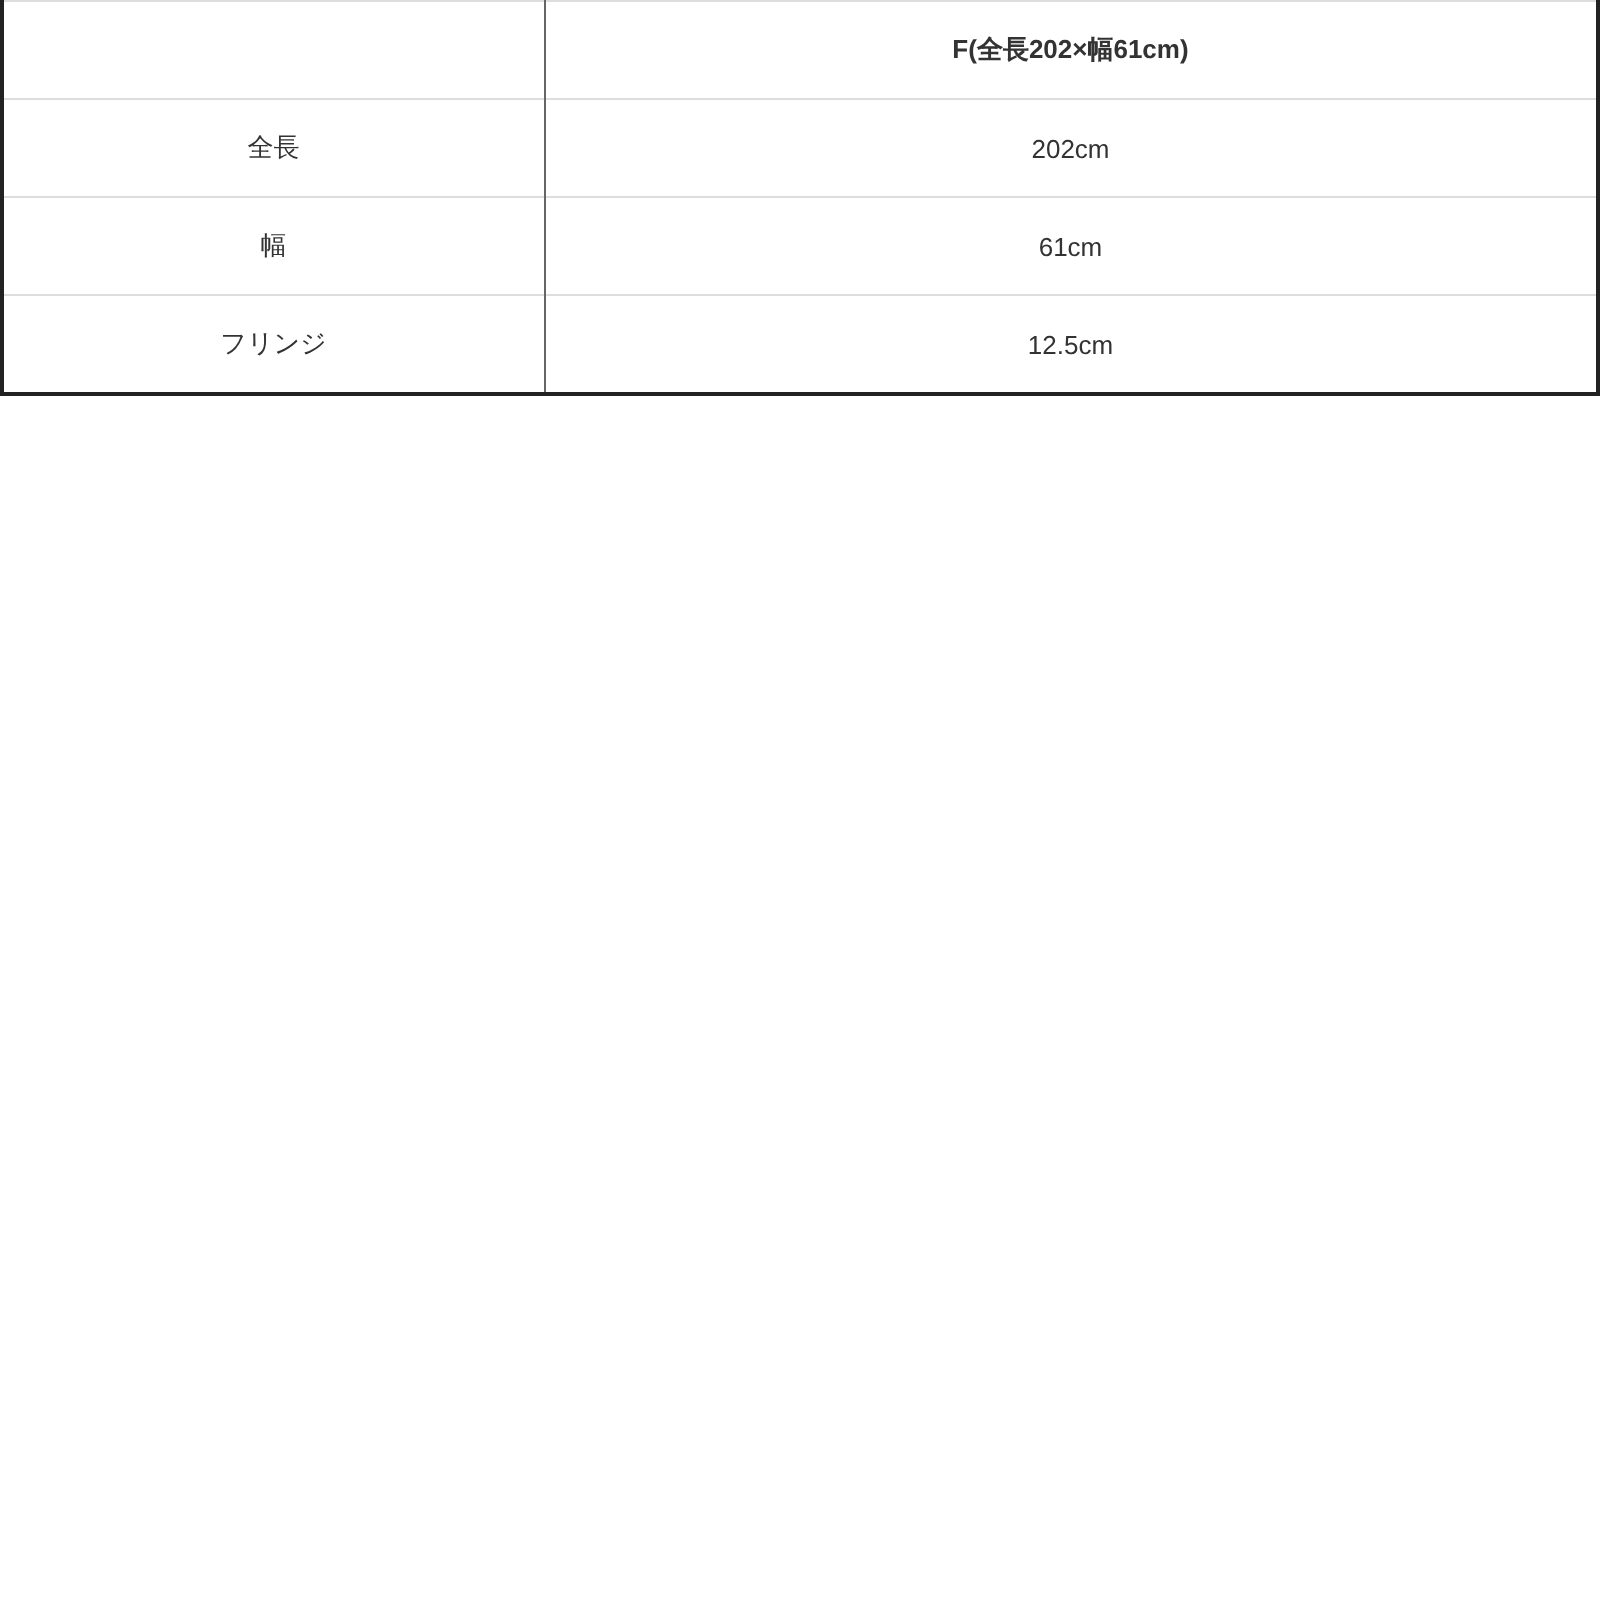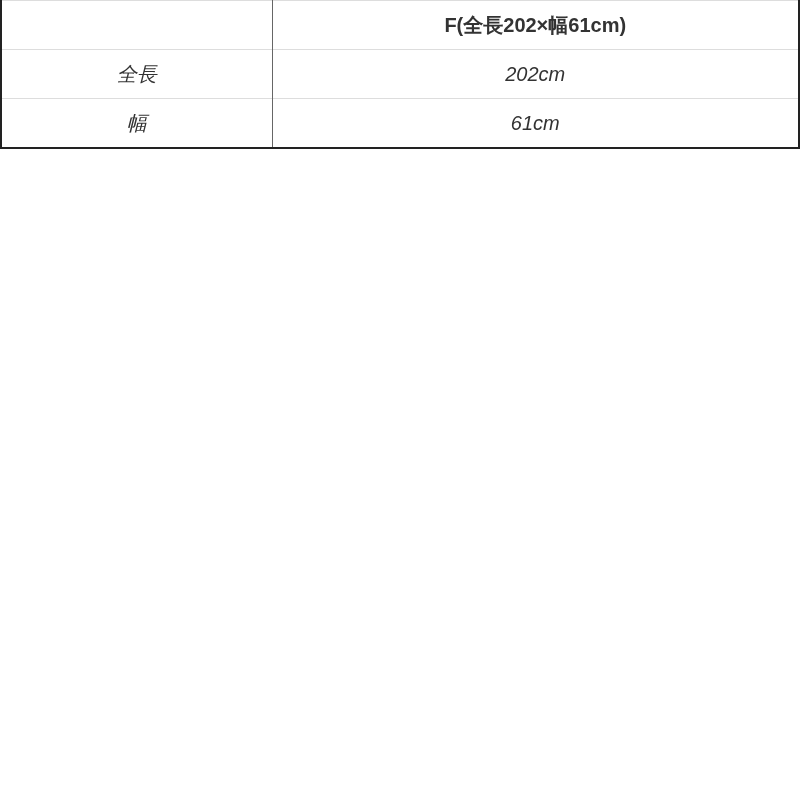--- a/index.html
+++ b/index.html
@@ -24,37 +24,36 @@
     border-right: 2px solid #222222;
     border-bottom: 2px solid #222222;
     border-top: 1px solid #dddddd;
   }
   table.spec-table td,
   table.spec-table th {
     height: 48px;
     padding: 0;
     text-align: center;
     vertical-align: middle;
-    font-size: 20px;
+    font-size: 13px;
     color: #333333;
     font-weight: normal;
     background: #ffffff;
   }
   table.spec-table .col-label { width: 271px; }
   table.spec-table .col-value { width: 527px; }
   
   table.spec-table td.value-cell,
   table.spec-table th.value-cell {
     border-left: 1px solid #666666;
   }
   
   table.spec-table tr + tr td,
   table.spec-table tr + tr th {
     border-top: 1px solid #dddddd;
-    font-style: italic;
   }
   table.spec-table th.header-cell {
     font-weight: bold;
   }
 </style>
 </head>
 <body>
 
 <div class="page">
   <table class="spec-table">
@@ -68,15 +67,19 @@
         <th class="value-cell header-cell">F(全長202×幅61cm)</th>
       </tr>
       <tr>
         <td class="label-cell">全長</td>
         <td class="value-cell">202cm</td>
       </tr>
       <tr>
         <td class="label-cell">幅</td>
         <td class="value-cell">61cm</td>
       </tr>
+      <tr>
+        <td class="label-cell">フリンジ</td>
+        <td class="value-cell">12.5cm</td>
+      </tr>
     </tbody>
   </table>
 </div>
 
 </body></html>

